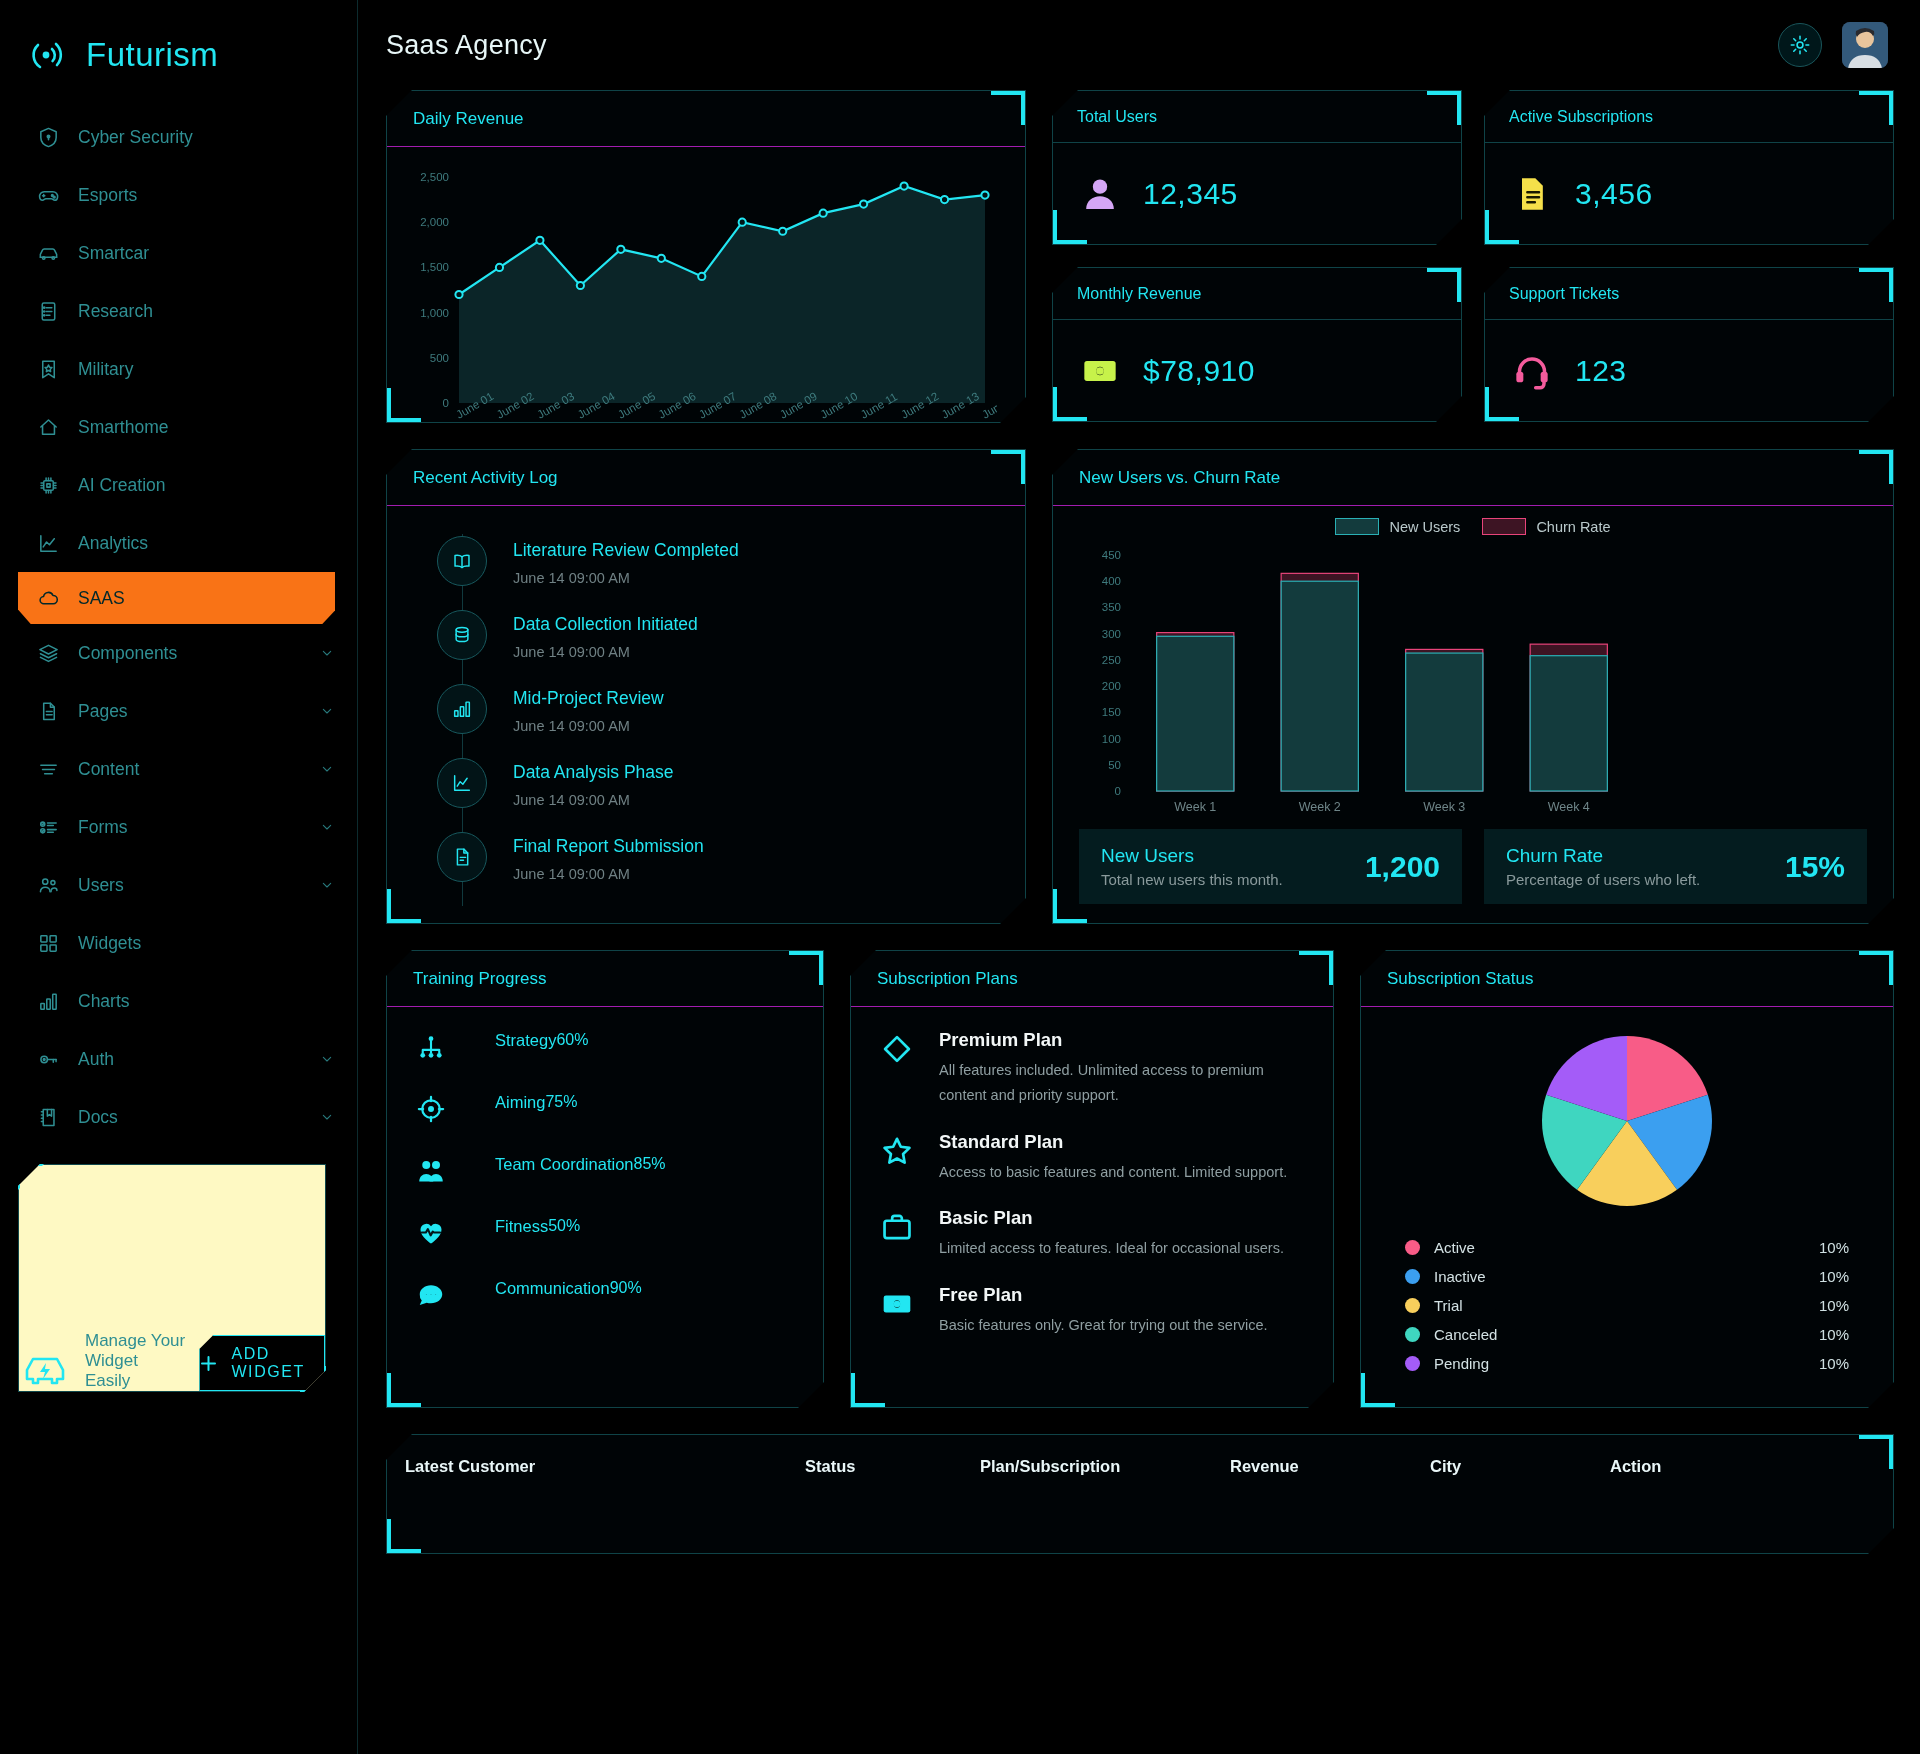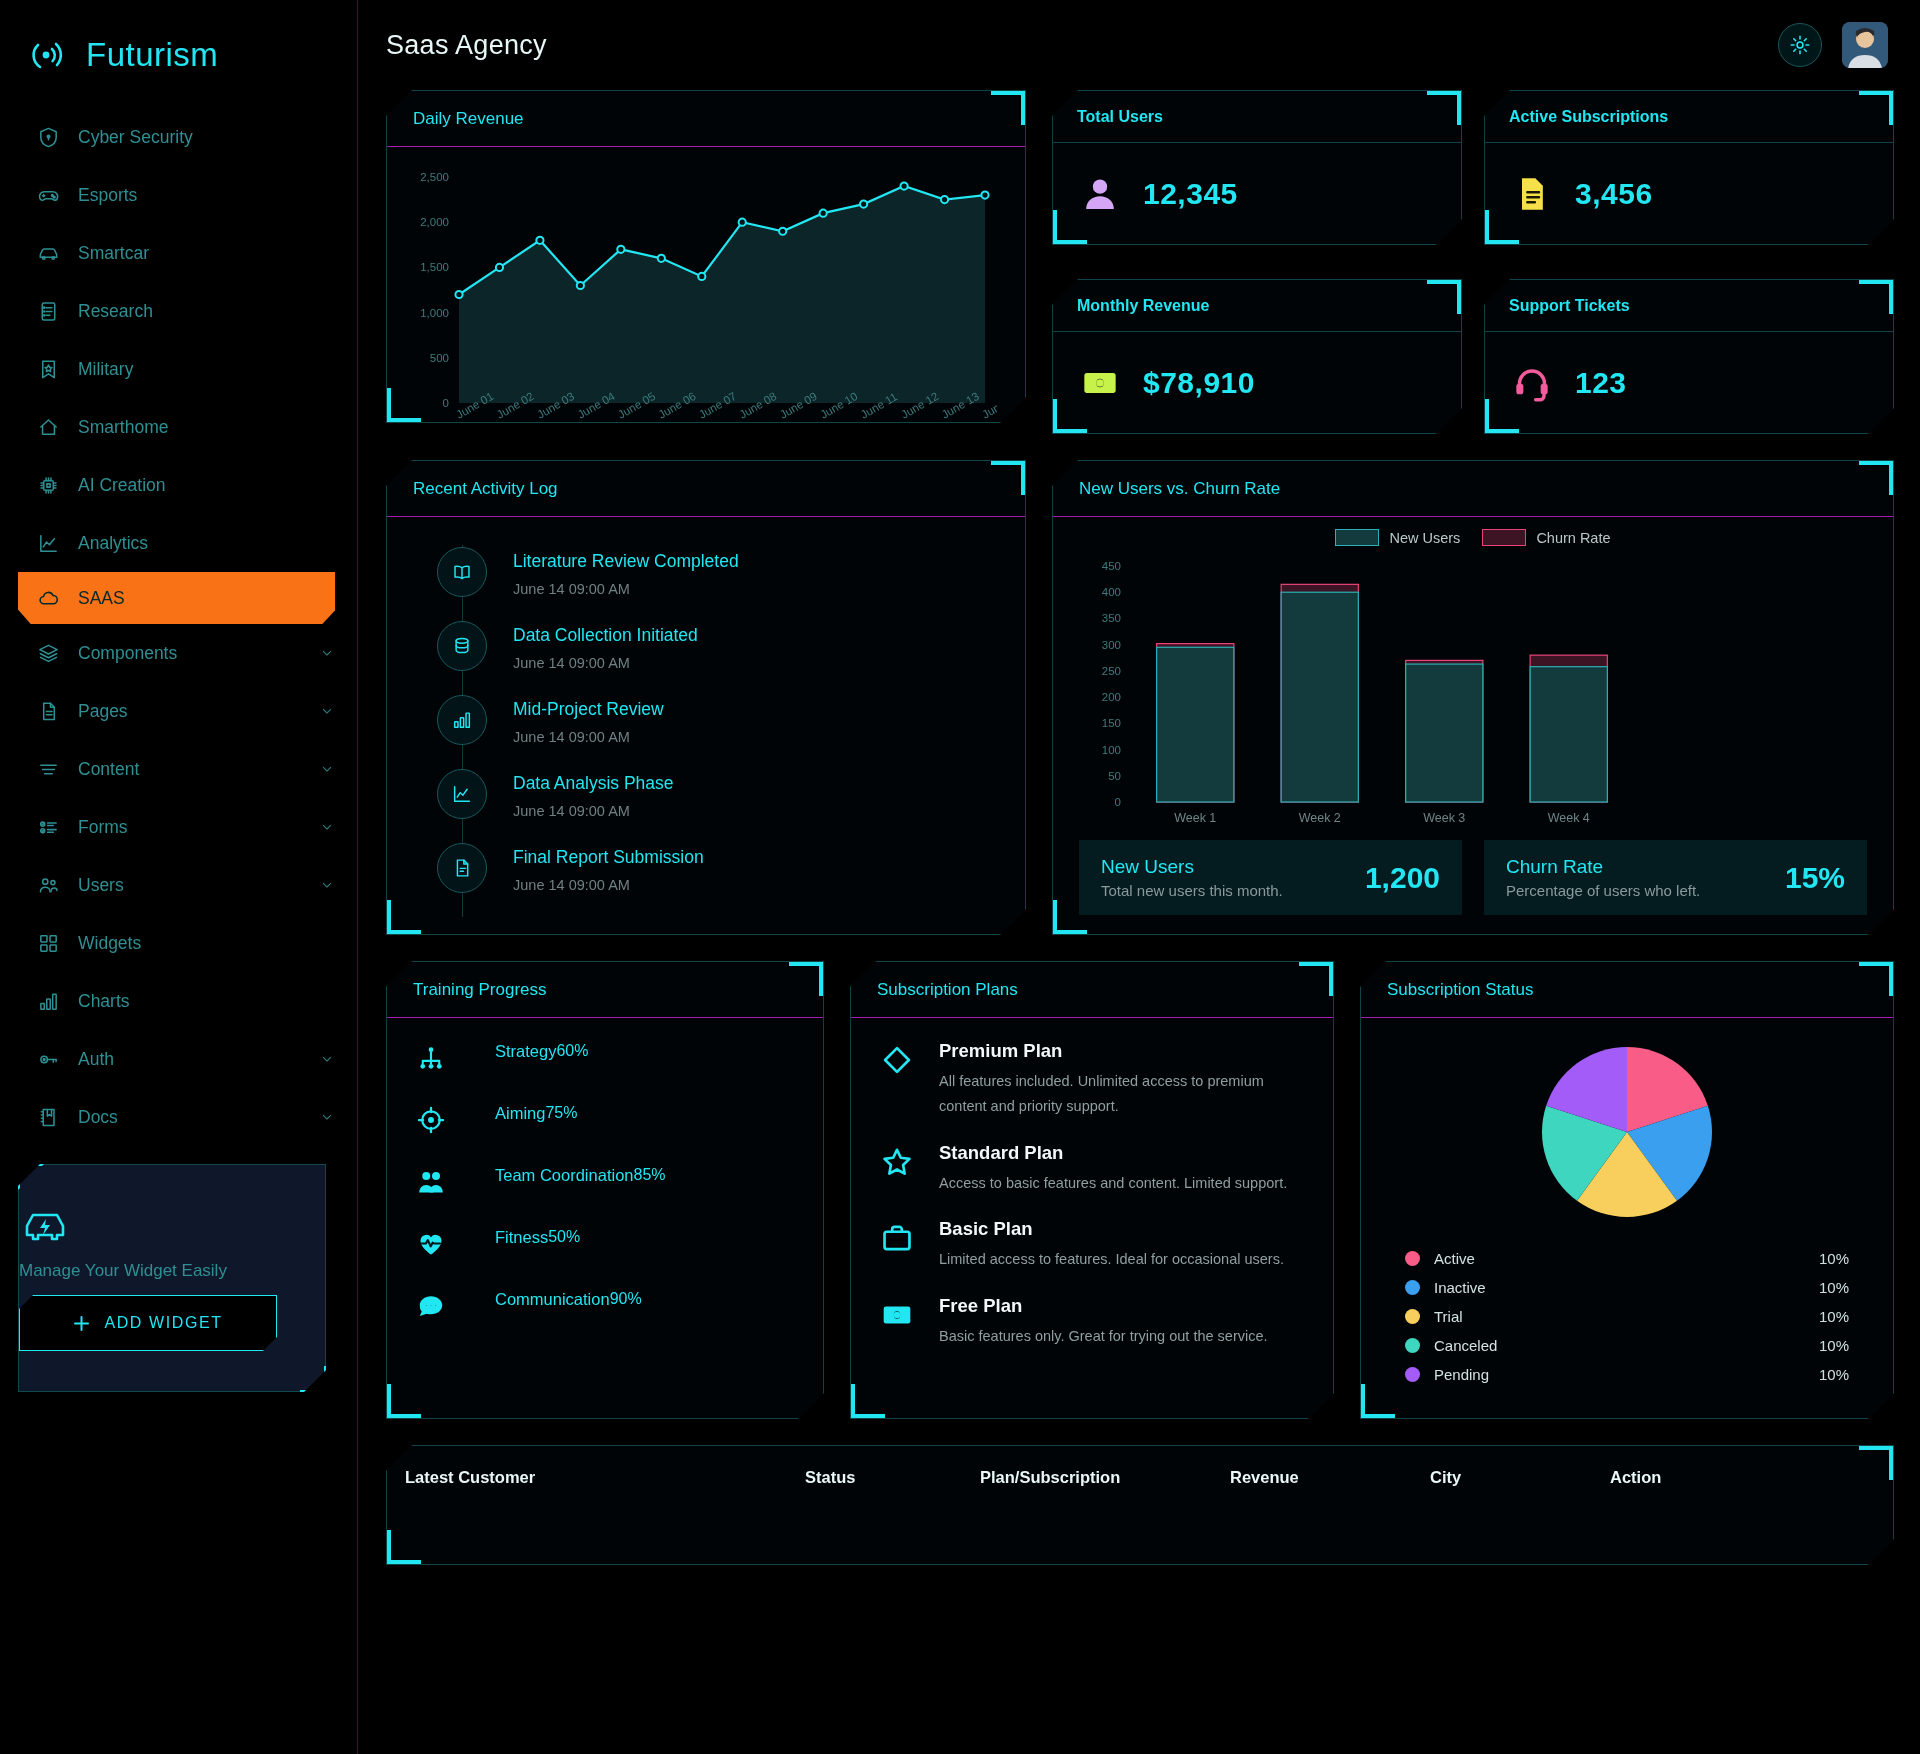--- a/index.html
+++ b/index.html
@@ -33,23 +33,23 @@
   .nav-item .chev{ width:16px; height:16px; opacity:.85; }
   .nav-item.active{
     background:#f97316; color:#022; margin:0 22px 0 18px; height:52px;
     padding-left:18px;
     clip-path: polygon(0 0, 100% 0, 100% 74%, 96% 100%, 4% 100%, 0 72%);
   }
   .nav-item.active .lbl{ color:#01282b; font-weight:400; }
 
   .widget-card{
     position:absolute; left:18px; bottom:362px; width:308px; height:228px;
-    border:1px solid #10484c; background:#0f172a;
+    border:1px solid #10484c; background:#fef9c3;
     clip-path: polygon(22px 0, 100% 0, 100% calc(100% - 22px), calc(100% - 22px) 100%, 0 100%, 0 22px);
-    display:flex; flex-direction:column; align-items:flex-start; justify-content:center; gap:14px;
+    display:flex; align-items:flex-end; justify-content:center; gap:14px;
   }
   .widget-card .corner-tl{ position:absolute; left:-1px; top:-1px; width:26px; height:26px;
     border-left:2px solid #22e6f2; border-top:2px solid #22e6f2; transform:rotate(0deg);
     clip-path: polygon(0 100%, 0 0, 100% 0); }
   .widget-card .corner-br{ position:absolute; right:-1px; bottom:-1px; width:26px; height:26px;
     border-right:2px solid #22e6f2; border-bottom:2px solid #22e6f2; }
   .widget-card .wtext{ color:#2f8f93; font-size:17px; }
   .add-widget{
     width:258px; height:56px; border:1px solid #22e6f2; background:#000;
     color:#22e6f2; font-size:16px; letter-spacing:1.6px;
@@ -79,21 +79,21 @@
     background:
       linear-gradient(to left,#22e6f2,#22e6f2) left 0 bottom 0/4px 34px no-repeat,
       linear-gradient(to left,#22e6f2,#22e6f2) left 0 bottom 0/34px 4px no-repeat; }
   .panel-head{ height:56px; display:flex; align-items:center; padding:0 26px;
     border-bottom:1px solid #a21caf; }
   .panel-title{ font-size:17px; color:#22e6f2; }
   .panel-body{ padding:18px 26px 20px; }
 
   .grid-top{ display:flex; gap:26px; }
   .col-chart{ width:640px; flex:0 0 640px; }
-  .col-stats{ flex:1; display:flex; flex-direction:column; gap:34px;font-weight:bold; }
+  .col-stats{ flex:1; display:flex; flex-direction:column; gap:22px; }
   .stat-row{ display:flex; gap:22px; }
   .stat-card{ flex:1; height:155px; }
   .stat-head{ height:52px; display:flex; align-items:center; padding:0 24px; border-bottom:1px solid #0f4347; }
   .stat-head span{ font-size:16px; color:#22e6f2; }
   .stat-body{ height:102px; display:flex; align-items:center; gap:22px; padding:0 26px; }
   .stat-val{ font-size:30px; color:#22e6f2; letter-spacing:.5px; }
   .stat-ic{ width:42px; height:42px; display:flex; align-items:center; justify-content:center; }
 
   
   .linechart-wrap{ position:relative; height:330px; padding:16px 14px 0 10px; }

